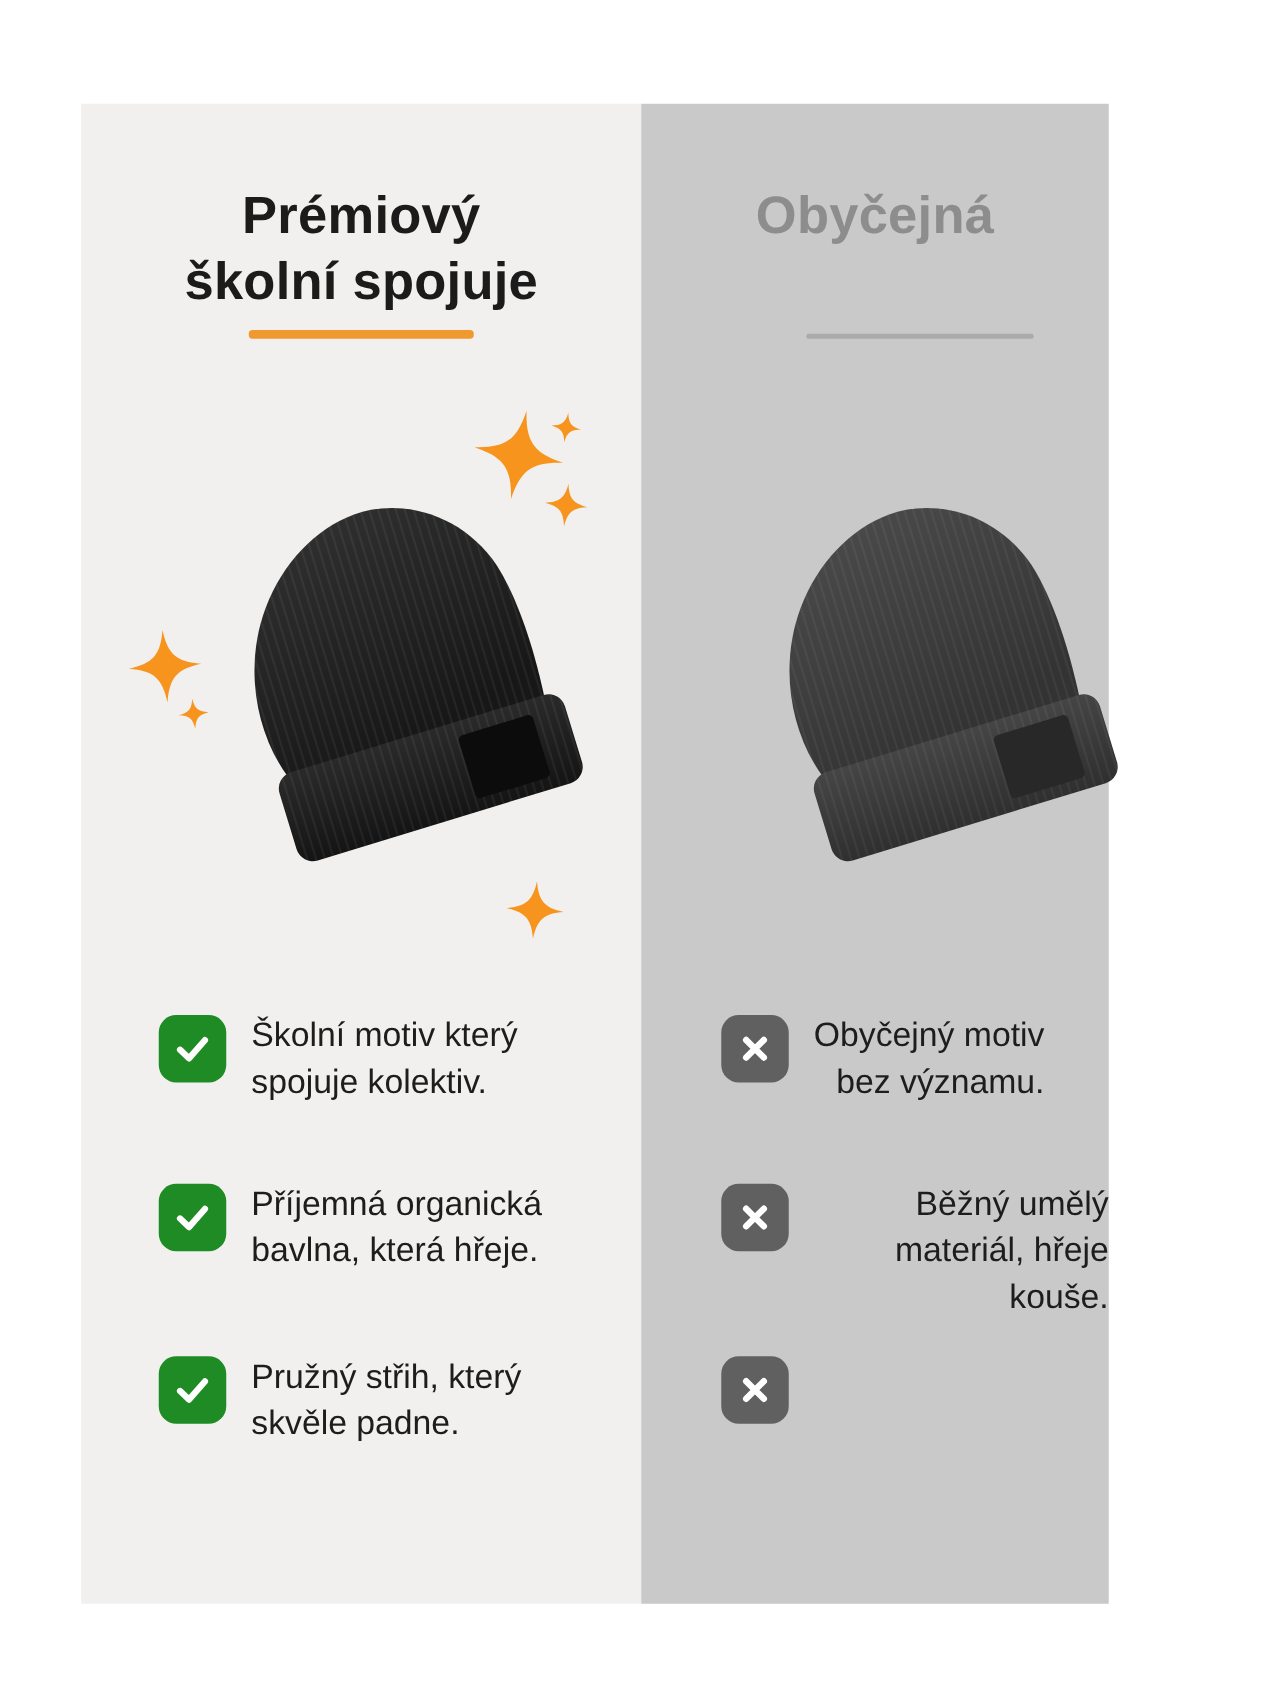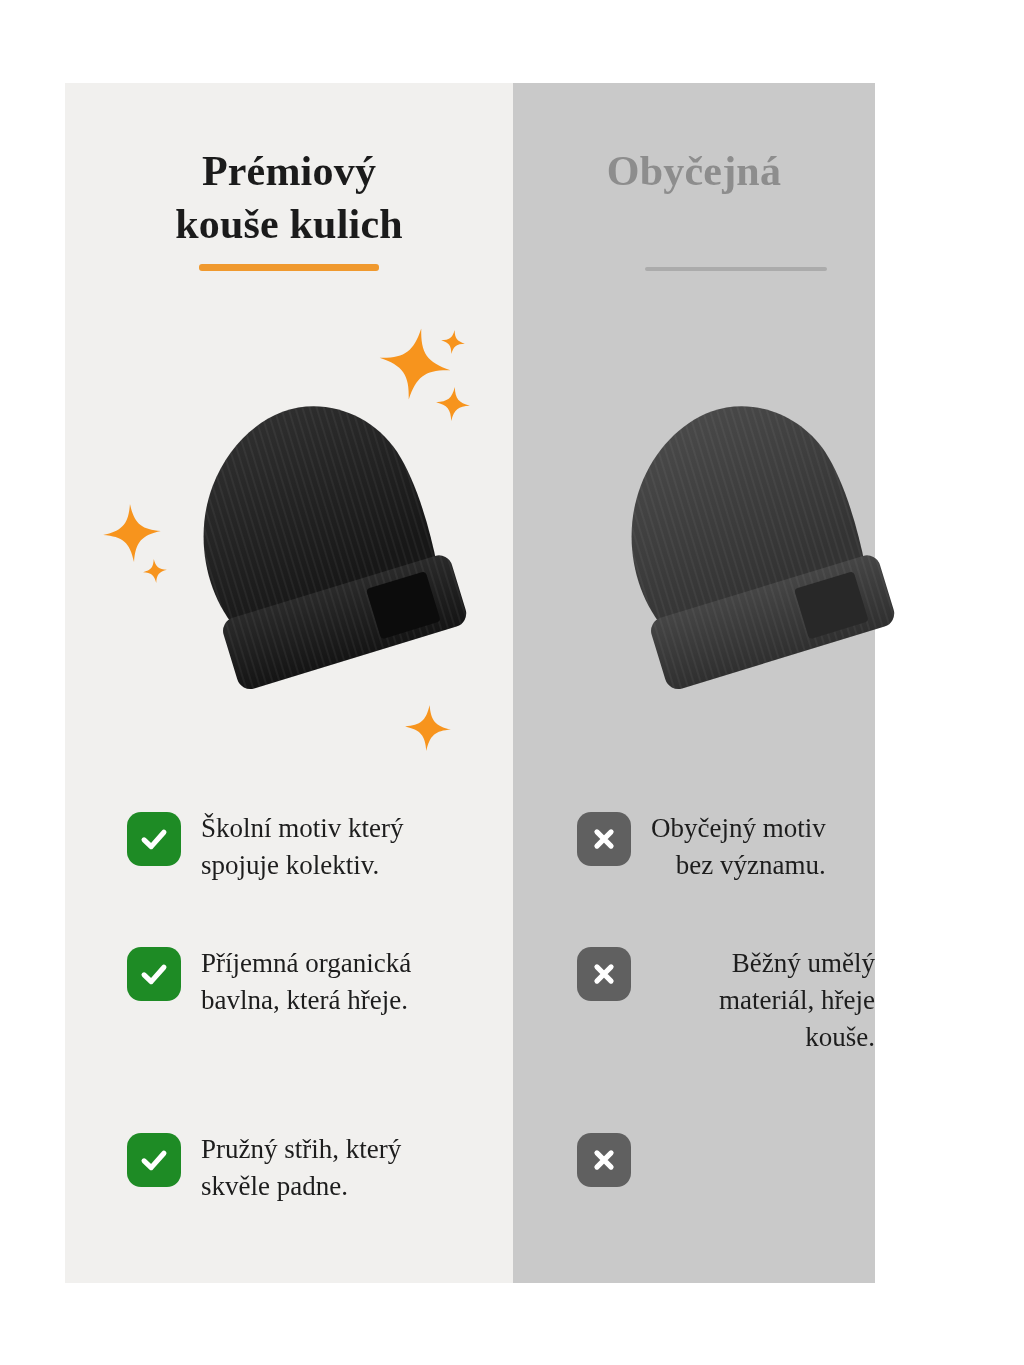--- a/index.html
+++ b/index.html
@@ -1,24 +1,24 @@
 <!DOCTYPE html>
 <html><head>
 <meta charset="utf-8">
 <style>
   html,body{margin:0;padding:0;background:#ffffff;}
   body{
     width:1024px;height:1365px;position:relative;overflow:hidden;
     font-family:"Liberation Sans","DejaVu Sans",sans-serif;
     -webkit-font-smoothing:antialiased;
   }
-  .canvas{position:absolute;left:65px;top:83px;width:895px;height:1200px;display:flex;font-family:Liberation Serif, serif;}
+  .canvas{position:absolute;left:65px;top:83px;width:895px;height:1200px;display:flex;}
   .panel{position:relative;height:100%;}
   .panel.left{width:448px;background:#f1f0ee;}
-  .panel.right{width:362px;background:#c9c9c9;}
+  .panel.right{width:362px;background:#c9c9c9;padding-left:12px;}
 
   .title{
     position:absolute;top:62px;left:0;width:100%;
     text-align:center;font-weight:800;font-size:42px;line-height:53px;
     letter-spacing:0.2px;
   }
   .title.dark{color:#1b1b1b;}
   .title.muted{color:#8d8d8d;}
 
   .rule{position:absolute;border-radius:3px;}
@@ -39,31 +39,31 @@
   }
   .badge.ok{background:#1e8b25;}
   .badge.no{background:#606060;}
   .badge svg{width:34px;height:34px;display:block;}
   .feature p{
     margin:0 0 0 20px;white-space:pre-line;
     font-size:27px;line-height:37px;color:#1d1d1d;font-weight:400;
   }
   .row-1{top:727px;}
   .row-2{top:862px;}
-  .row-3{top:1048px;}
+  .row-3{top:1000px;}
 </style>
 </head>
 <body>
 
 <div class="canvas">
 
   <div class="panel left">
     <div class="title dark">
       <div>Prémiový</div>
-      <div>kouše kulich</div>
+      <div>školní spojuje</div>
     </div>
     <div class="rule orange"></div>
 
     <svg class="sparkle" style="left:314px;top:245px;width:72px;height:72px;transform:rotate(10deg);" viewBox="0 0 100 100">
         <path d="M50 0C55 34 66 45 100 50C66 55 55 66 50 100C45 66 34 55 0 50C34 45 45 34 50 0Z" fill="#f7941d"></path>
       </svg>
     <svg class="sparkle" style="left:376px;top:247px;width:24px;height:24px;transform:rotate(8deg);" viewBox="0 0 100 100">
         <path d="M50 0C55 34 66 45 100 50C66 55 55 66 50 100C45 66 34 55 0 50C34 45 45 34 50 0Z" fill="#f7941d"></path>
       </svg>
     <svg class="sparkle" style="left:371px;top:304px;width:34px;height:34px;transform:rotate(6deg);" viewBox="0 0 100 100">

